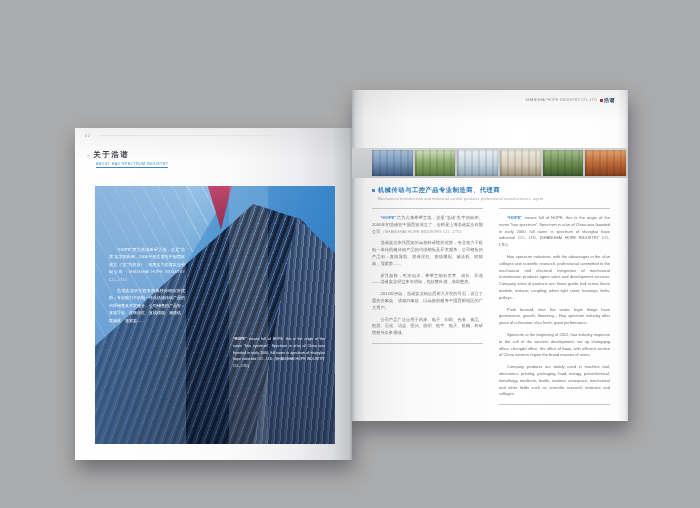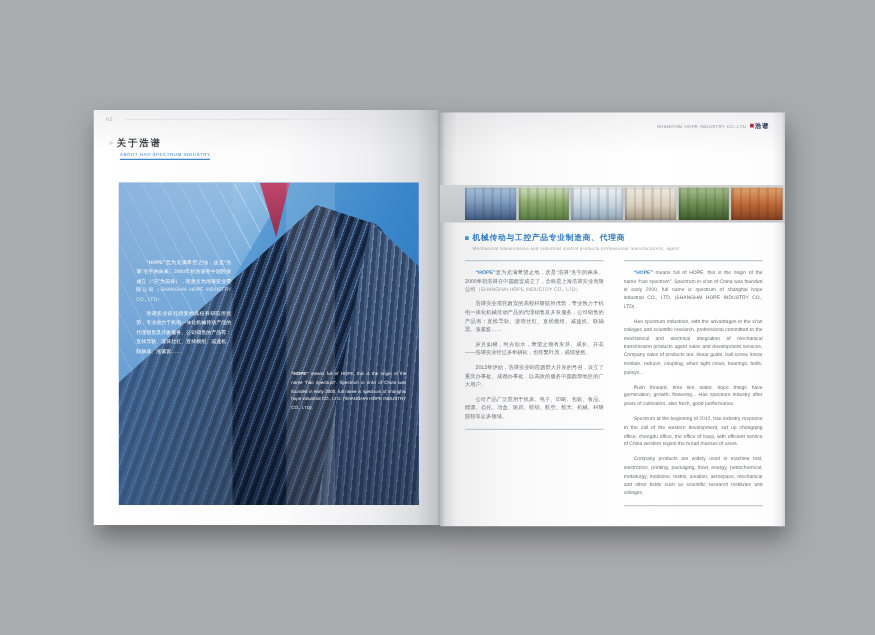--- a/index.html
+++ b/index.html
@@ -5,21 +5,21 @@
   * { margin:0; padding:0; box-sizing:border-box; }
   html,body { width:700px; height:508px; overflow:hidden; }
   body { background:#aaabac; font-family:"Liberation Sans", sans-serif; position:relative; }
 
   .spread { position:absolute; left:75px; top:88px; width:553px; height:333px;
             filter: drop-shadow(2px 10px 10px rgba(35,35,40,0.45)); }
 
   
   .page { position:absolute; top:0; height:332px; }
   .page-left { left:0; width:277px;
-    background:linear-gradient(to right,#ffffff 0%,#fbfbfc 55%,#efeff1 80%,#dcdde0 93%,#c2c3c6 99%,#a6a7aa 100%); }
+    background:linear-gradient(to right,#ffffff 0%,#fbfbfc 55%,#efeff1 80%,#dcdde0 93%,#c2c3c6 99%,#a6a7aa 100%);margin-top:40px; }
   .page-right { left:277px; top:2px; width:276px; height:331px;
     background:linear-gradient(to right,#b4b5b8 0%,#d8d9db 1.5%,#eeeeef 5%,#f9f9fa 20%,#ffffff 60%,#fdfdfe 96%,#ececee 99%,#d2d3d5 100%); }
   .page::before { content:""; position:absolute; inset:0; pointer-events:none;
     background:linear-gradient(to bottom, rgba(120,120,125,0.10), rgba(120,120,125,0) 10%); }
 
   
   .lp-pagenum { position:absolute; top:5px; left:10px; font-size:4px; color:#9a9da1; letter-spacing:0.5px; }
   .lp-hairline { position:absolute; top:7px; left:25px; width:200px; height:1px; background:#e3e4e6; }
 
   .lp-section { position:absolute; top:22px; left:12px; }

